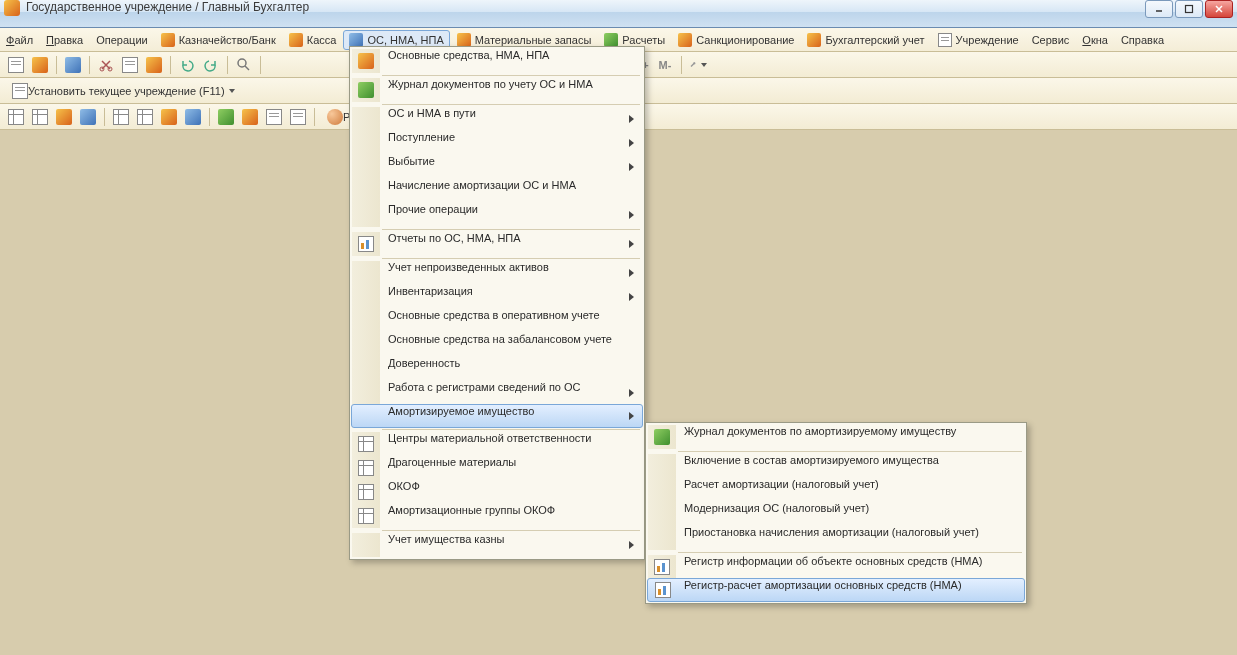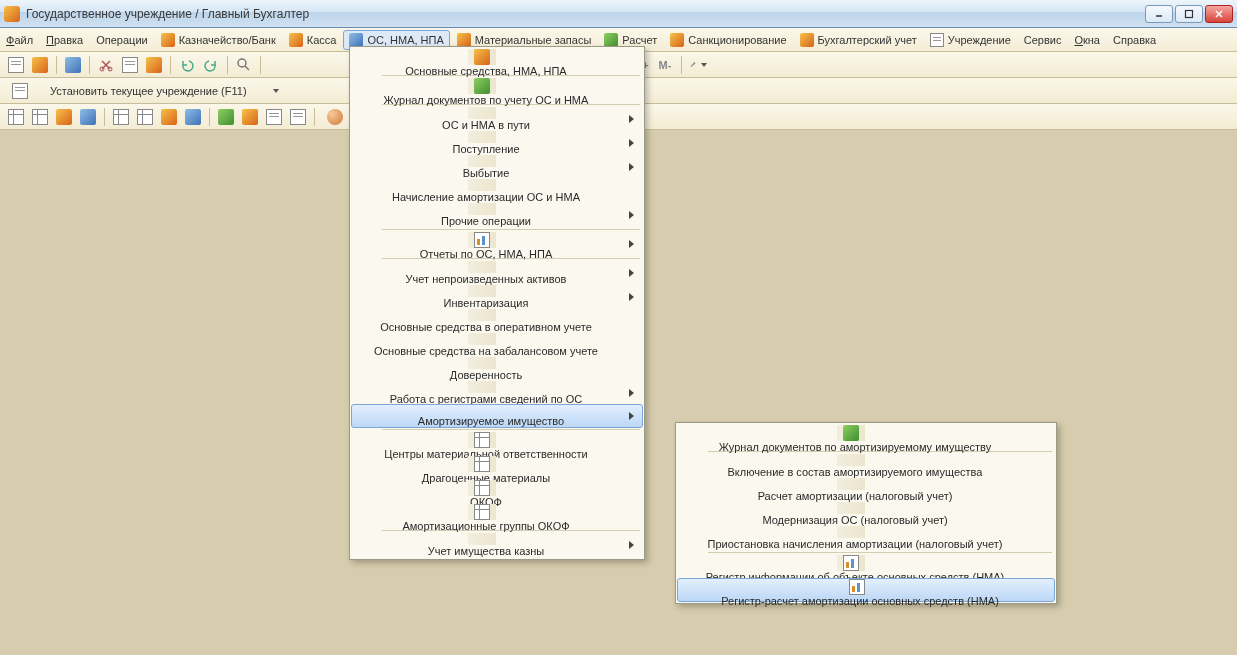--- a/index.html
+++ b/index.html
@@ -4,21 +4,21 @@
 <style>
   * { box-sizing: border-box; }
   html, body { margin: 0; padding: 0; font-family: "Tahoma", "Segoe UI", sans-serif; font-size: 11px; color: #333; }
   body { background: #d7ccad; width: 1237px; height: 655px; overflow: hidden; position: relative; }
 
   
   .titlebar {
     height: 28px;
     background: linear-gradient(to bottom, #eef5fb 0%, #d6e6f5 45%, #bdd5eb 46%, #cfe1f2 100%);
     border-bottom: 1px solid #6a8bb0;
-    display: flex; align-items: center; padding: 0 4px;
+    display: flex; padding: 0 4px;
   }
   .titlebar-icon { width: 16px; height: 16px; background: linear-gradient(135deg,#f6c24a,#d8621a); border-radius: 3px; margin-right: 6px; }
   .titlebar-title { color: #3a3a3a; flex: 1; font-size: 12px; }
   .win-btns { display: flex; gap: 2px; }
   .win-btn { width: 28px; height: 18px; border-radius: 3px; border: 1px solid #7a99bb; background: linear-gradient(#f5f9fd,#dce9f6); display:flex;align-items:center;justify-content:center;}
   .win-btn.close { background: linear-gradient(#f6a6a0,#d5453a); border-color:#a22; color:#fff; }
   .win-btn svg { width: 10px; height: 10px; }
 
   
   .menubar {
@@ -35,42 +35,41 @@
 
   
   .toolbar {
     height: 26px;
     background: linear-gradient(#fbf7e9, #f3ecd4);
     border-bottom: 1px solid #c9bd97;
     display: flex; align-items: center; padding: 0 6px; gap: 4px;
   }
   .toolbar .tbtn { width:20px; height:20px; display:flex; align-items:center; justify-content:center; border:1px solid transparent; border-radius:3px;}
   .toolbar .sep { width:1px; height:18px; background:#c9bd97; margin:0 2px;}
-  .toolbar .tlabel { padding: 2px 6px; display:flex; align-items:center; gap:22px;}
+  .toolbar .tlabel { padding: 2px 6px; display:flex; align-items:center; gap:0;}
   .drop { width:0;height:0;border-left:3px solid transparent;border-right:3px solid transparent;border-top:4px solid #555; margin-left:4px;}
 
   
   .workspace { position:absolute; top:132px; left:0; right:0; bottom:0; background:#d7ccad; }
 
   
   .menu-panel {
     position: absolute;
     background: #faf8ef;
     border: 1px solid #9a9a86;
     box-shadow: 3px 3px 6px rgba(0,0,0,0.25);
     padding: 2px;
     z-index: 10;
   }
   .menu-panel .mi {
-    height: 24px; display:flex; align-items:center;
+    height: 24px; display:flex; 
     padding-right: 22px;
     position: relative;
     white-space: nowrap;
     cursor: default;
-    flex-direction: column;
   }
   .menu-panel .mi .gutter { width:28px; height:100%; background:linear-gradient(to right,#f2eedd,#ece6cf); display:flex;align-items:center;justify-content:center; margin-right:8px;}
   .menu-panel .mi.hover { background: linear-gradient(#e3efff,#bcd7f5); border:1px solid #7aa7d8; border-radius:3px; margin:-1px; padding-right:12px;}
   .menu-panel .mi.hover .gutter { background:transparent; margin-left:1px; width:27px;}
   .menu-panel .mi .arrow {
     position:absolute; right:8px; top:50%; transform:translateY(-50%);
     width:0;height:0;border-top:4px solid transparent;border-bottom:4px solid transparent;border-left:5px solid #444;
   }
   .menu-panel .msep { height:1px; background:#d5cdb2; margin:2px 2px 2px 30px;}
   .menu-panel .mi .label { color:#2a2a2a; font-size:11px;}
@@ -141,21 +140,21 @@
   <div class="menu-item active">
       <span class="micon ic-blue"></span>
       <span>ОС, НМА, НПА</span>
     </div>
   <div class="menu-item">
       <span class="micon ic-orange"></span>
       <span>Материальные запасы</span>
     </div>
   <div class="menu-item">
       <span class="micon ic-green"></span>
-      <span>Расчет</span>
+      <span>Расчеты</span>
     </div>
   <div class="menu-item">
       <span class="micon ic-orange"></span>
       <span>Санкционирование</span>
     </div>
   <div class="menu-item">
       <span class="micon ic-orange"></span>
       <span>Бухгалтерский учет</span>
     </div>
   <div class="menu-item">
@@ -397,21 +396,21 @@
       <span class="label">Амортизационные группы ОКОФ</span>
     </div>
   <div class="msep"></div>
   <div class="mi">
       <div class="gutter"></div>
       <span class="label">Учет имущества казны</span>
       <span class="arrow"></span>
     </div>
 </div>
 
-<div class="menu-panel" style="left:675px; top:422px; width:382px;">
+<div class="menu-panel" style="left:645px; top:422px; width:382px;">
   <div class="mi">
       <div class="gutter">
         <span class="gicon ic-green"></span>
       </div>
       <span class="label">Журнал документов по амортизируемому имуществу</span>
     </div>
   <div class="msep"></div>
   <div class="mi">
       <div class="gutter"></div>
       <span class="label">Включение в состав амортизируемого имущества</span>

